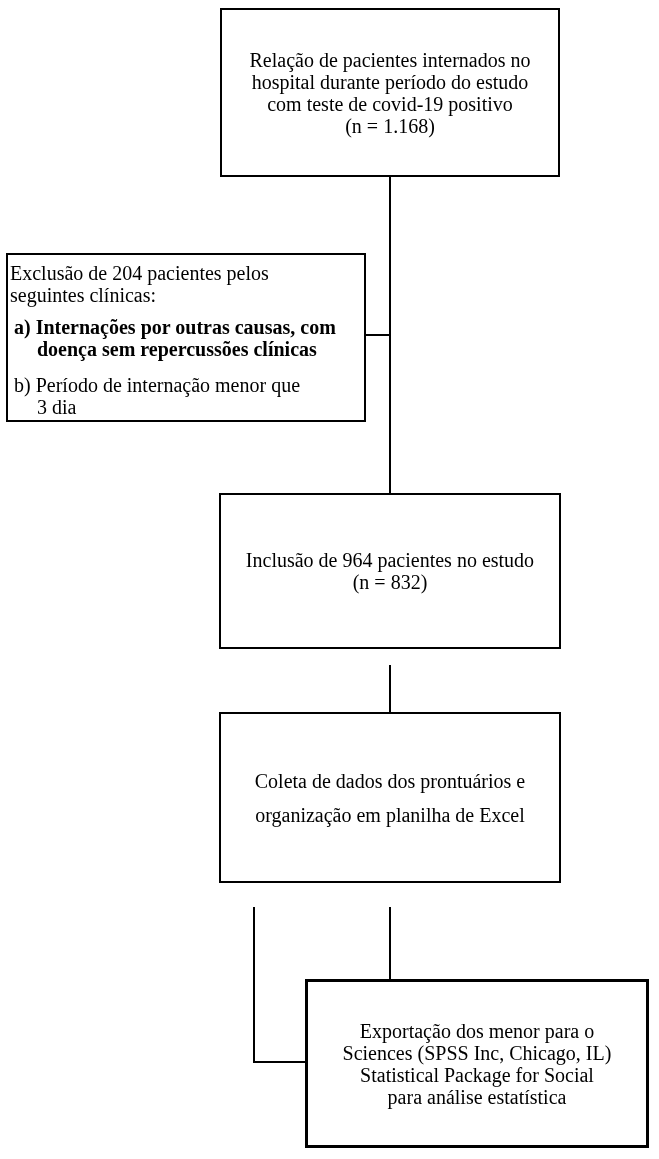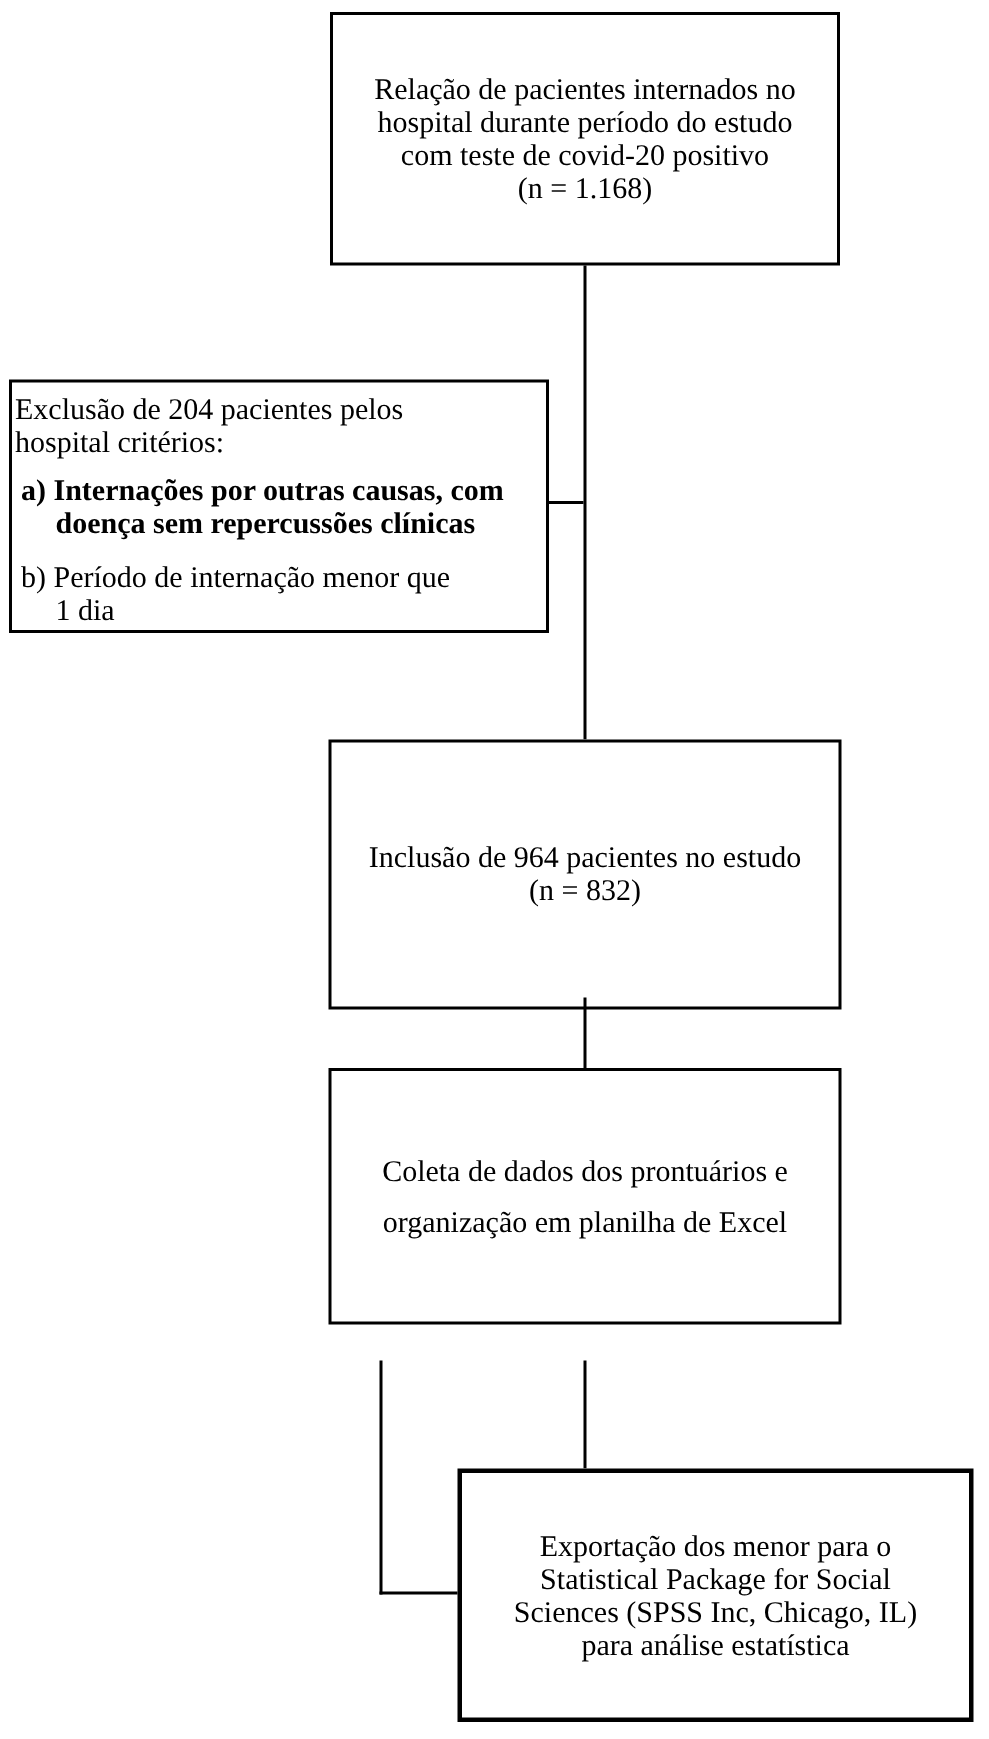--- a/index.html
+++ b/index.html
@@ -30,21 +30,21 @@
     justify-content: center;
     align-items: center;
     text-align: center;
   }
   .box-line {
     white-space: nowrap;
   }
   
   #box-patients-total { left: 220px; top: 8px;   width: 340px; height: 169px; }
   #box-exclusion      { left: 6px;   top: 253px; width: 360px; height: 169px; padding: 7px 2px 0 2px; }
-  #box-inclusion      { left: 219px; top: 493px; width: 342px; height: 180px; }
+  #box-inclusion      { left: 219px; top: 493px; width: 342px; height: 156px; }
   #box-data-collection{ left: 219px; top: 712px; width: 342px; height: 171px; gap: 12px; }
   #box-spss-export    { left: 305px; top: 979px; width: 344px; height: 169px; border-width: 3px; }
 
   
   .excl-heading {
     text-align: left;
   }
   .excl-item {
     text-align: left;
     padding-left: 4px;
@@ -68,38 +68,38 @@
   #line-left-to-export          { left: 253px; top: 1061px; width: 53px; height: 2px; }
 </style>
 </head>
 <body>
 
 <div class="canvas">
 
   <div class="box centered" id="box-patients-total">
     <div class="box-line">Relação de pacientes internados no</div>
     <div class="box-line">hospital durante período do estudo</div>
-    <div class="box-line">com teste de covid-20 positivo</div>
+    <div class="box-line">com teste de covid-19 positivo</div>
     <div class="box-line">(n = 1.168)</div>
   </div>
 
   <div class="connector" id="line-top-to-inclusion"></div>
 
   <div class="box" id="box-exclusion">
     <div class="excl-heading">
       <div class="box-line">Exclusão de 204 pacientes pelos</div>
-      <div class="box-line">hospital critérios:</div>
+      <div class="box-line">seguintes clínicas:</div>
     </div>
     <div class="excl-item excl-item-a">
       <div class="first-line"><span class="item-marker">a)</span> <span>Internações por outras causas, com</span></div>
       <div class="rest-line">doença sem repercussões clínicas</div>
     </div>
     <div class="excl-item excl-item-b">
       <div class="first-line"><span class="item-marker">b)</span> <span>Período de internação menor que</span></div>
-      <div class="rest-line">1 dia</div>
+      <div class="rest-line">3 dia</div>
     </div>
   </div>
 
   <div class="connector" id="line-exclusion-branch"></div>
 
   <div class="box centered" id="box-inclusion">
     <div class="box-line">Inclusão de 964 pacientes no estudo</div>
     <div class="box-line">(n = 832)</div>
   </div>
 
@@ -109,18 +109,18 @@
     <div class="box-line">Coleta de dados dos prontuários e</div>
     <div class="box-line">organização em planilha de Excel</div>
   </div>
 
   <div class="connector" id="line-collection-to-export"></div>
   <div class="connector" id="line-collection-left-down"></div>
   <div class="connector" id="line-left-to-export"></div>
 
   <div class="box centered" id="box-spss-export">
     <div class="box-line">Exportação dos menor para o</div>
+    <div class="box-line">Sciences (SPSS Inc, Chicago, IL)</div>
     <div class="box-line">Statistical Package for Social</div>
-    <div class="box-line">Sciences (SPSS Inc, Chicago, IL)</div>
     <div class="box-line">para análise estatística</div>
   </div>
 
 </div>
 
 </body></html>

